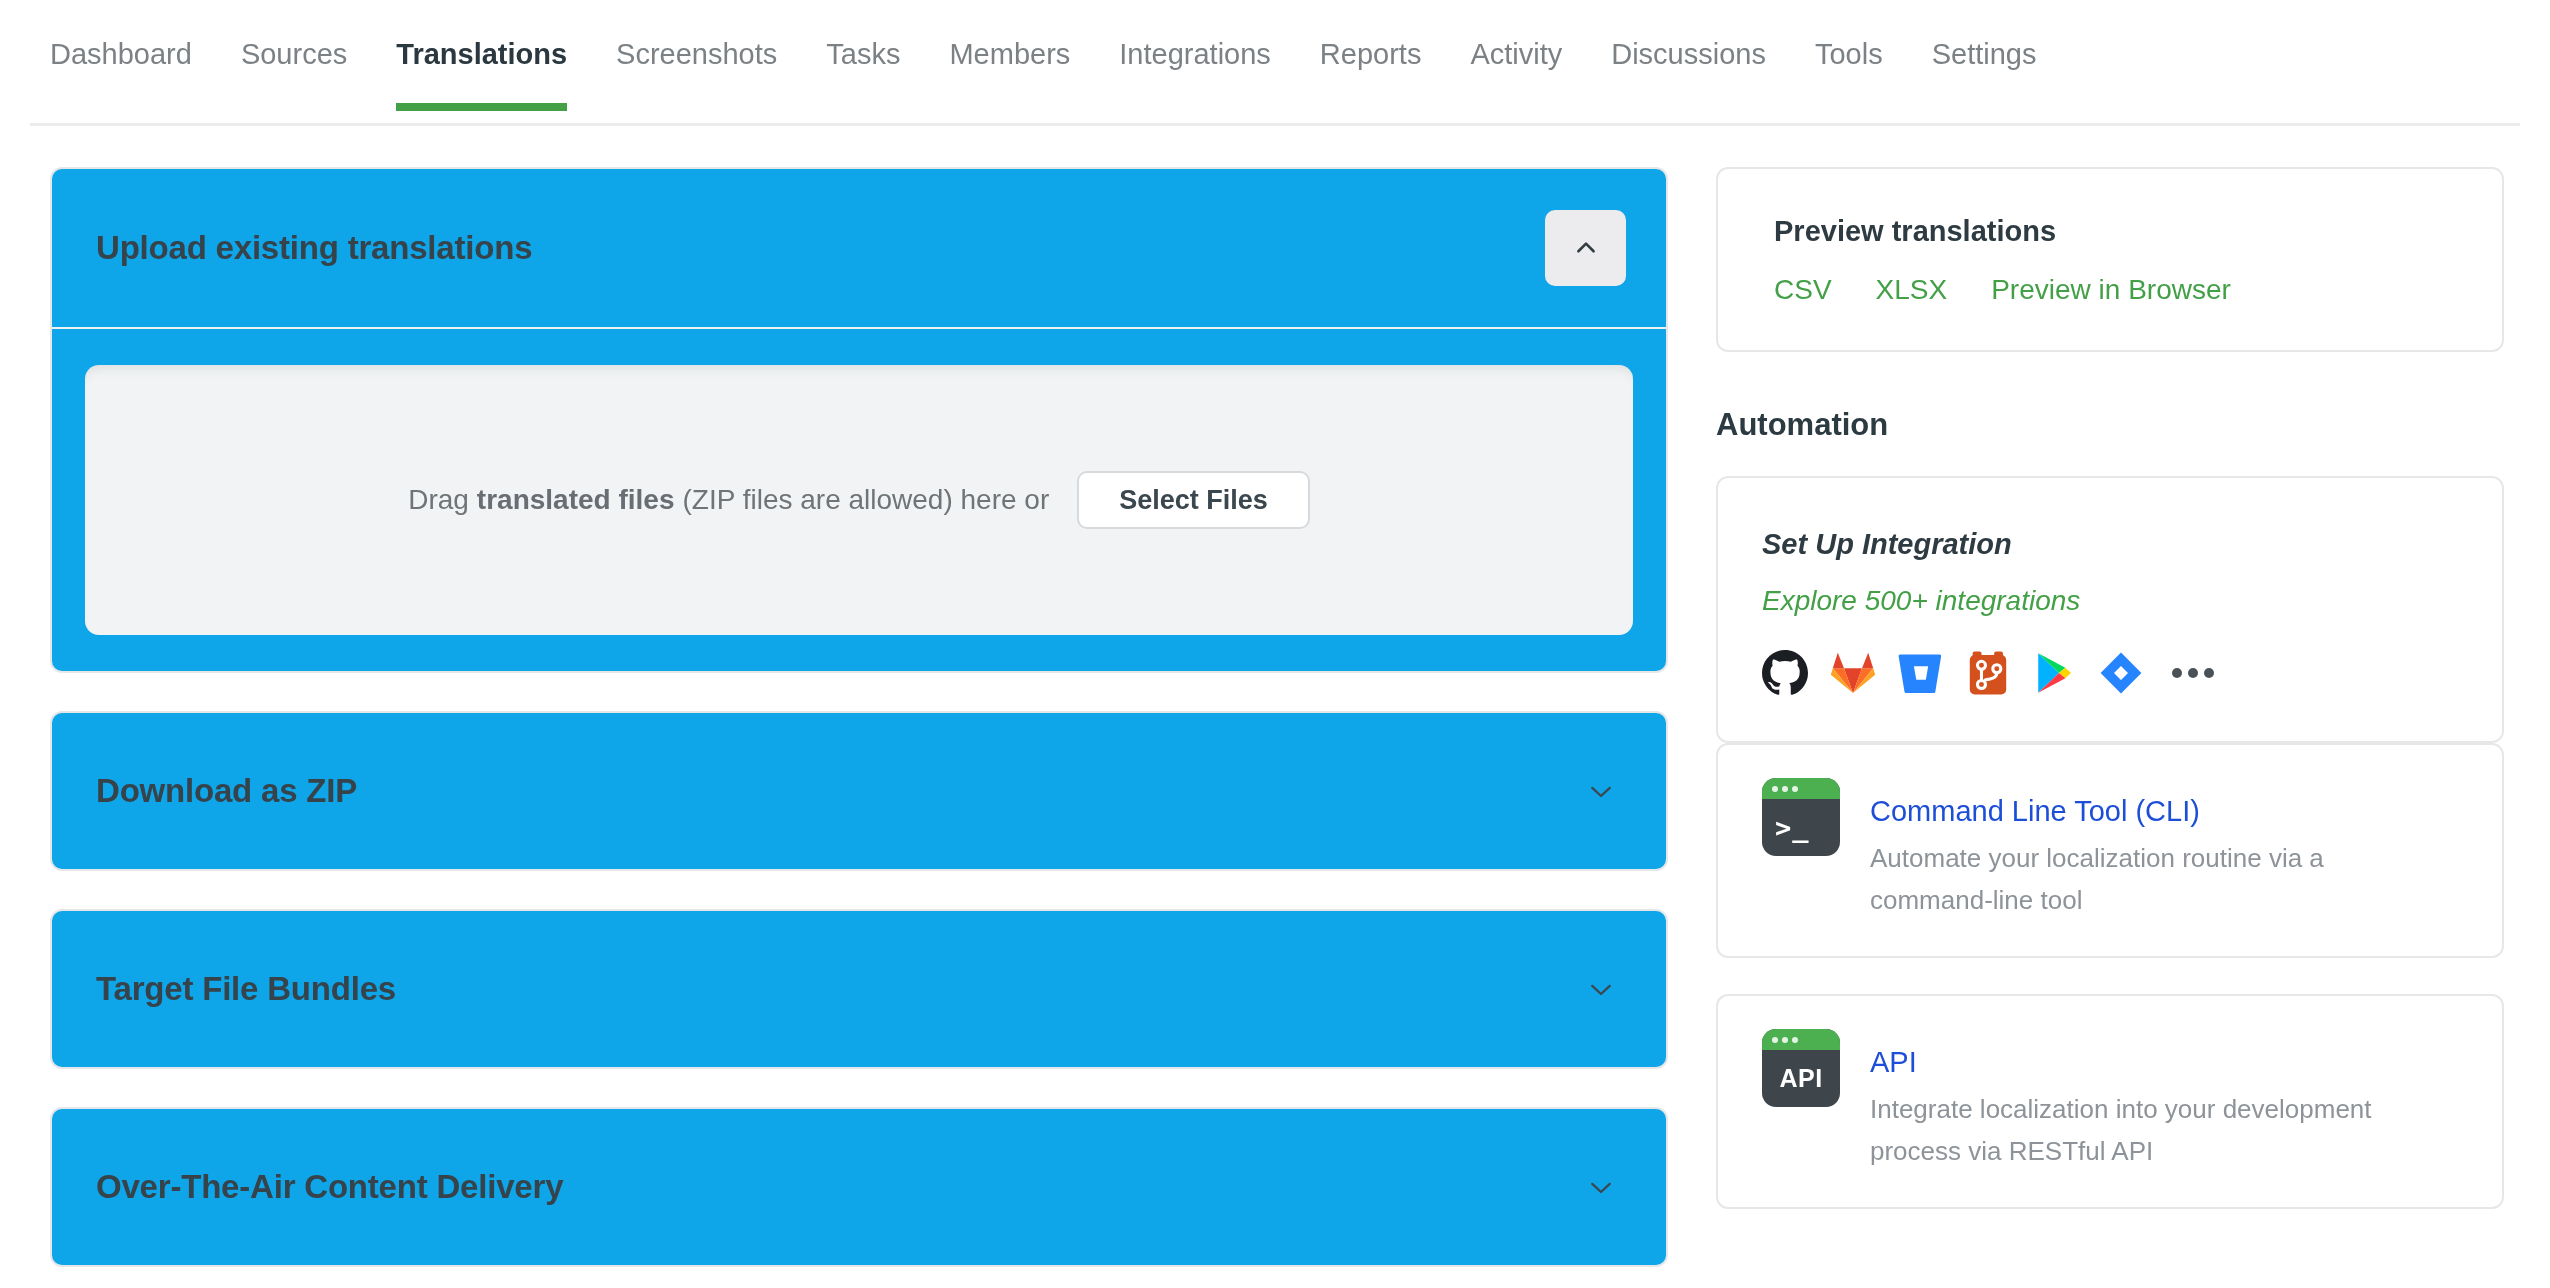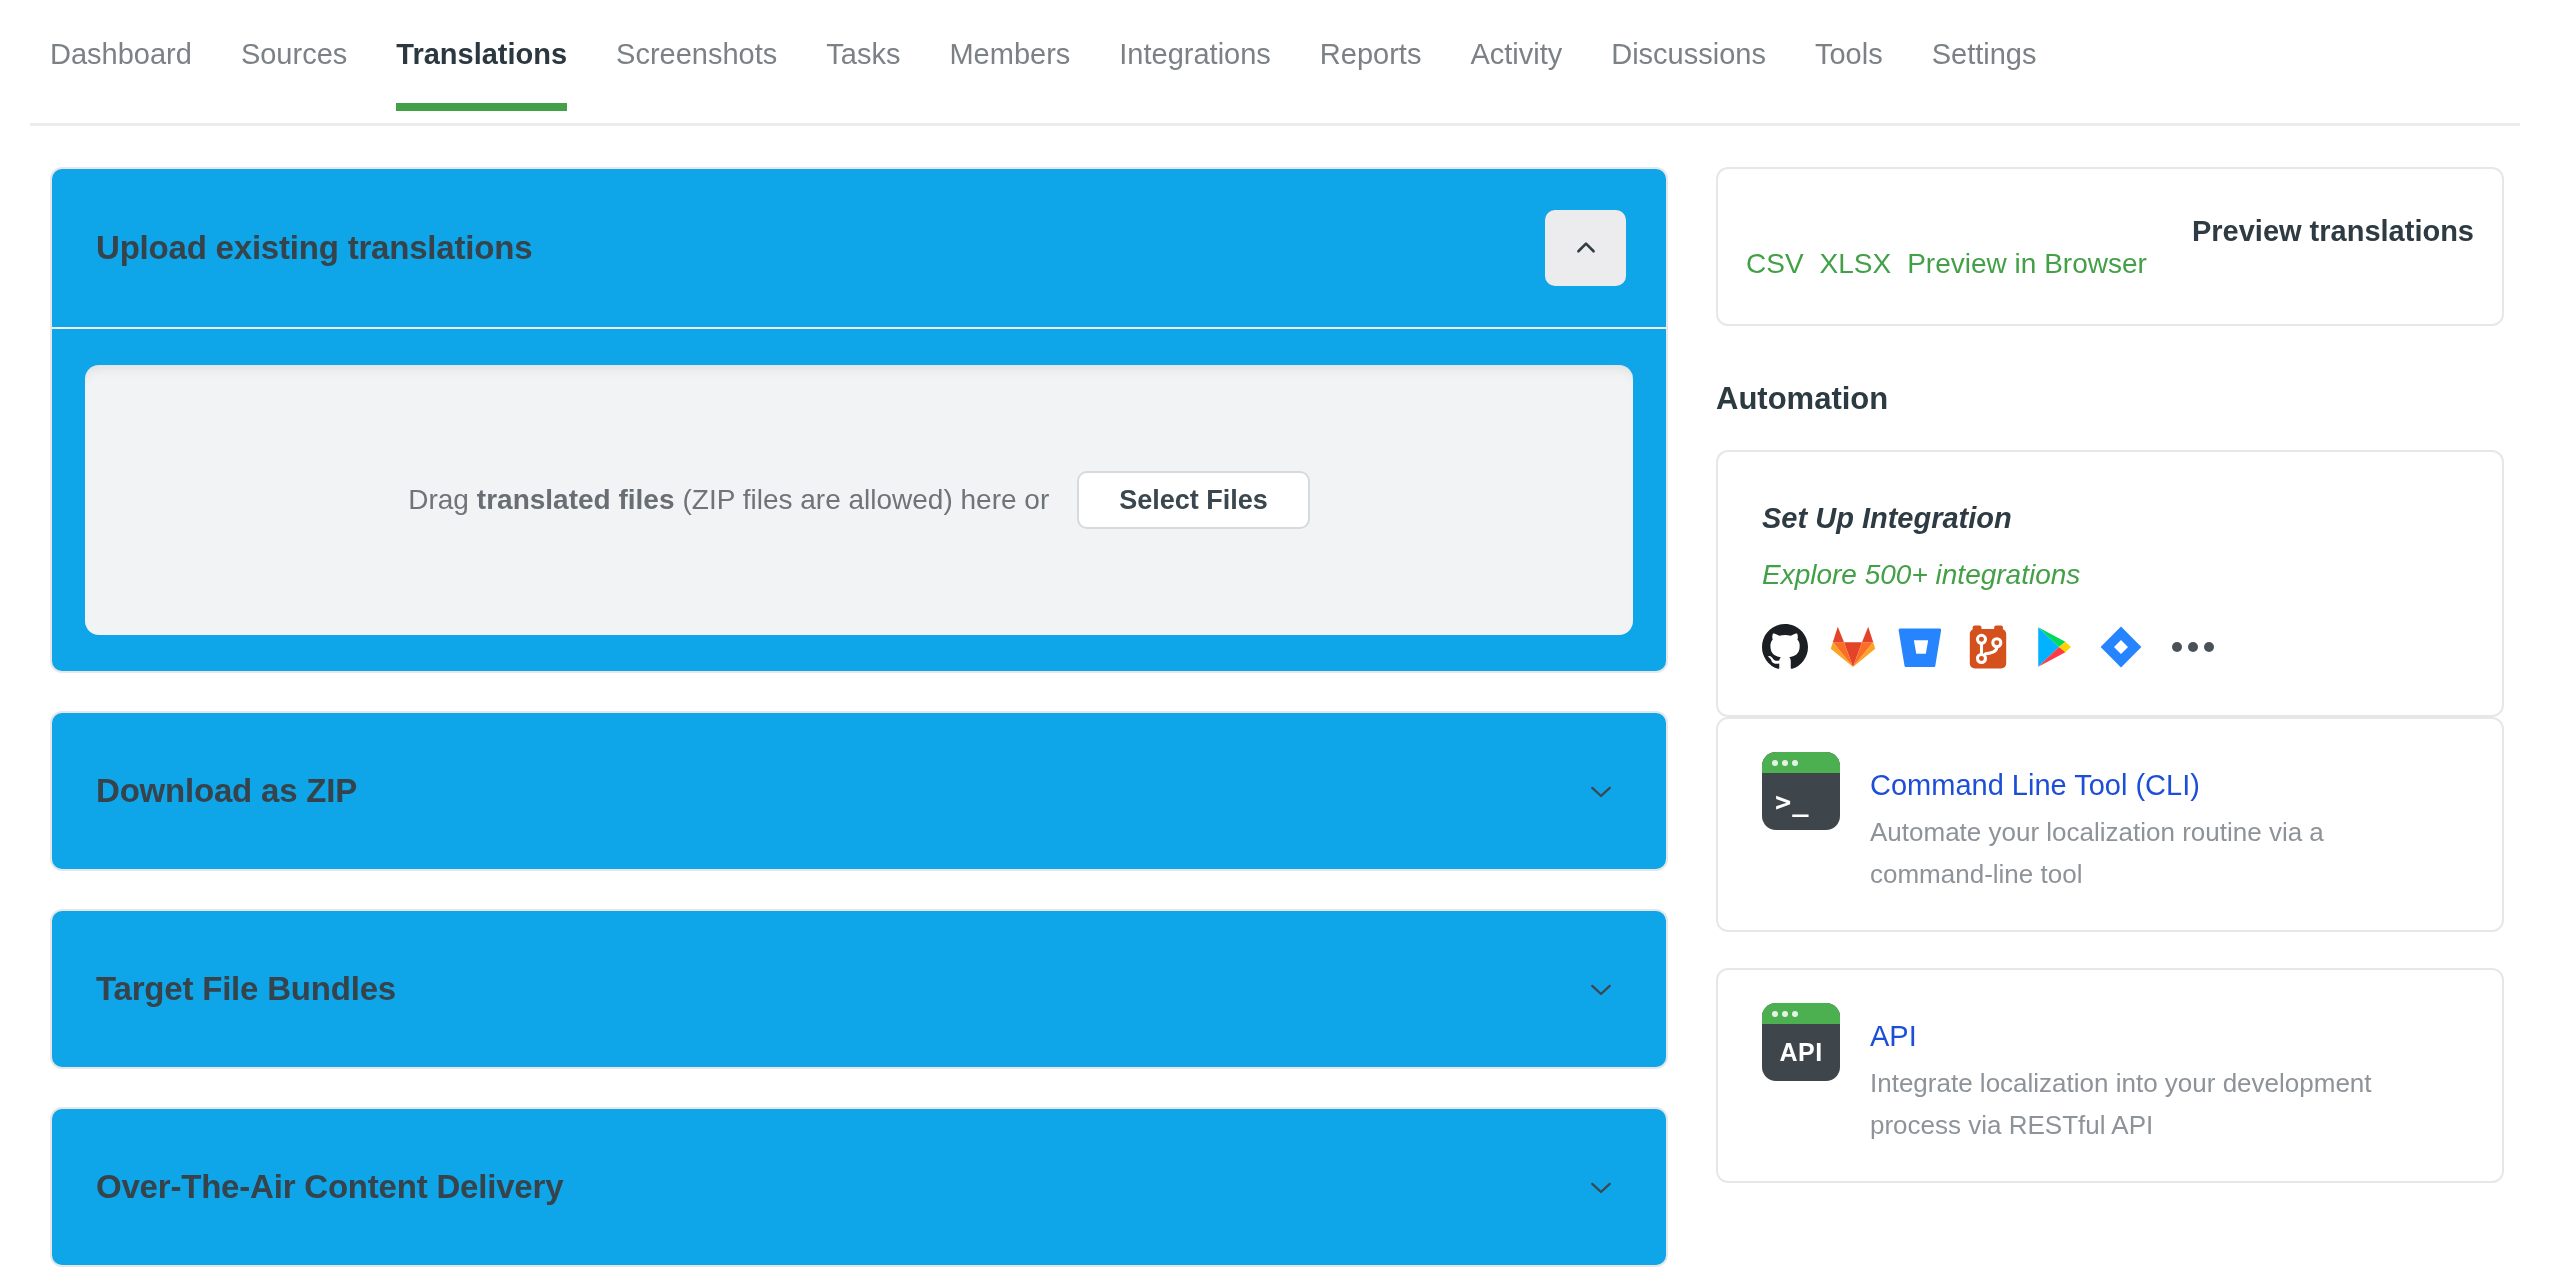--- a/index.html
+++ b/index.html
@@ -52,23 +52,23 @@
     font-family:inherit; font-size:27px; font-weight:700; color:#3b474e;
     height:58px; padding:0 40px; cursor:pointer;
   }
   .panel.collapsed {
     height:160px; display:flex; align-items:center; justify-content:space-between;
     padding:0 50px 0 44px;
   }
 
   
   .card { border:2px solid #e5e7e8; border-radius:12px; background:#fff; }
-  .preview-card { padding:46px 28px 44px;text-align:right; }
+  .preview-card { padding:46px 56px 44px; }
   .card-title { font-size:29px; font-weight:700; color:#2e3b42; margin:0; }
-  .preview-links { display:flex; gap:16px; }
+  .preview-links { display:flex; gap:44px; margin-top:26px; }
   .green-link { font-size:28px; color:var(--green,#43a047); cursor:pointer; text-decoration:none; white-space:nowrap; }
 
   .automation-heading { font-size:31px; font-weight:700; color:#2c3a42; margin:54px 0 32px 0; line-height:38px; }
 
   .integration-card { padding:50px 44px 44px;font-style:italic; }
   .integration-card .green-link { display:inline-block; margin-top:24px; }
   .icons-row { display:flex; align-items:center; gap:21px; margin-top:32px; }
   .icons-row .app-icon { display:flex; align-items:center; justify-content:center; cursor:pointer; }
   .more-dots { display:flex; gap:6px; margin-left:6px; }
   .more-dots i { width:10px; height:10px; border-radius:50%; background:#4b5257; }

